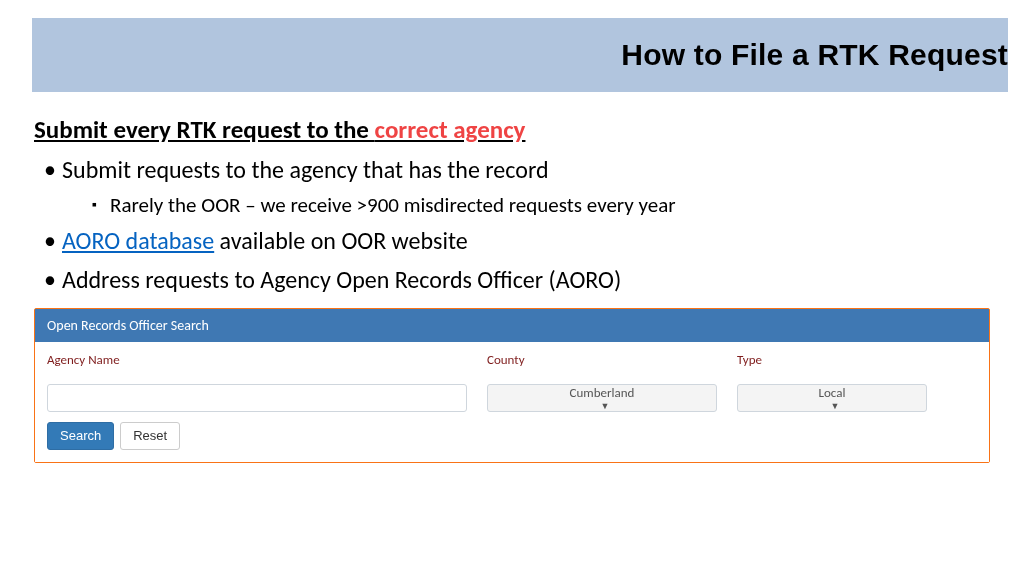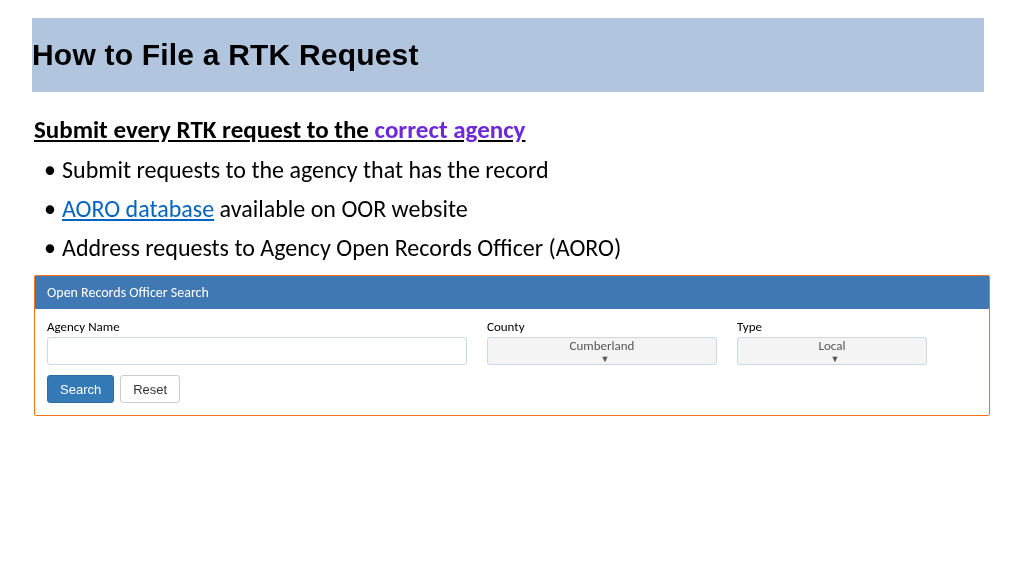--- a/index.html
+++ b/index.html
@@ -5,43 +5,43 @@
   * { box-sizing: border-box; margin: 0; padding: 0; }
   body {
     width: 1024px;
     height: 576px;
     background: #ffffff;
     font-family: Calibri, Arial, sans-serif;
     color: #000;
     overflow: hidden;
   }
   .title-bar {
-    margin: 18px 40px 0 32px;
+    margin: 18px 16px 0 32px;
     background: #b1c5de;
     padding: 20px 0;
-    text-align: left;
+    text-align: right;
   }
   .title-bar h1 {
     font-family: Arial, "Arial Black", sans-serif;
     font-weight: 900;
     font-size: 30px;
     color: #000;
     letter-spacing: 0.2px;
   }
   .content {
     padding: 22px 34px 0 34px;
   }
   .subhead {
     font-size: 25px;
     font-weight: 700;
     text-decoration: underline;
     margin-bottom: 8px;
   }
   .subhead .red {
-    color: #6d28d9;
+    color: #ef4444;
   }
   ul.outer {
     list-style: none;
     padding-left: 6px;
   }
   ul.outer > li {
     position: relative;
     padding-left: 22px;
     font-size: 24px;
     line-height: 1.45;
@@ -100,23 +100,23 @@
   .row {
     display: flex;
     gap: 20px;
     margin-bottom: 10px;
   }
   .field {
     display: flex;
     flex-direction: column;
   }
   .field label {
-    color: #000000;
-    font-size: 13px;
-    margin-bottom: 3px;
+    color: #7f1d1d;
+    font-size: 13px;
+    margin-bottom: 17px;
   }
   .field.agency { flex: 0 0 420px; }
   .field.county { flex: 0 0 230px; }
   .field.type   { flex: 0 0 190px; }
   input.txt, .select {
     height: 28px;
     border: 1px solid #cfd6dd;
     border-radius: 3px;
     background: #fff;
     font-size: 13px;
@@ -166,20 +166,23 @@
 </div>
 
 <div class="content">
   <div class="subhead">
     <span>Submit every RTK request to the </span><span class="red">correct agency</span>
   </div>
 
   <ul class="outer">
     <li>
       <span>Submit requests to the agency that has the record</span>
+      <ul class="inner">
+        <li>Rarely the OOR – we receive &gt;900 misdirected requests every year</li>
+      </ul>
     </li>
     <li>
       <a href="#" class="link">AORO database</a><span> available on OOR website</span>
     </li>
     <li>Address requests to Agency Open Records Officer (AORO)</li>
   </ul>
 </div>
 
 <div class="panel">
   <div class="panel-header">Open Records Officer Search</div>

